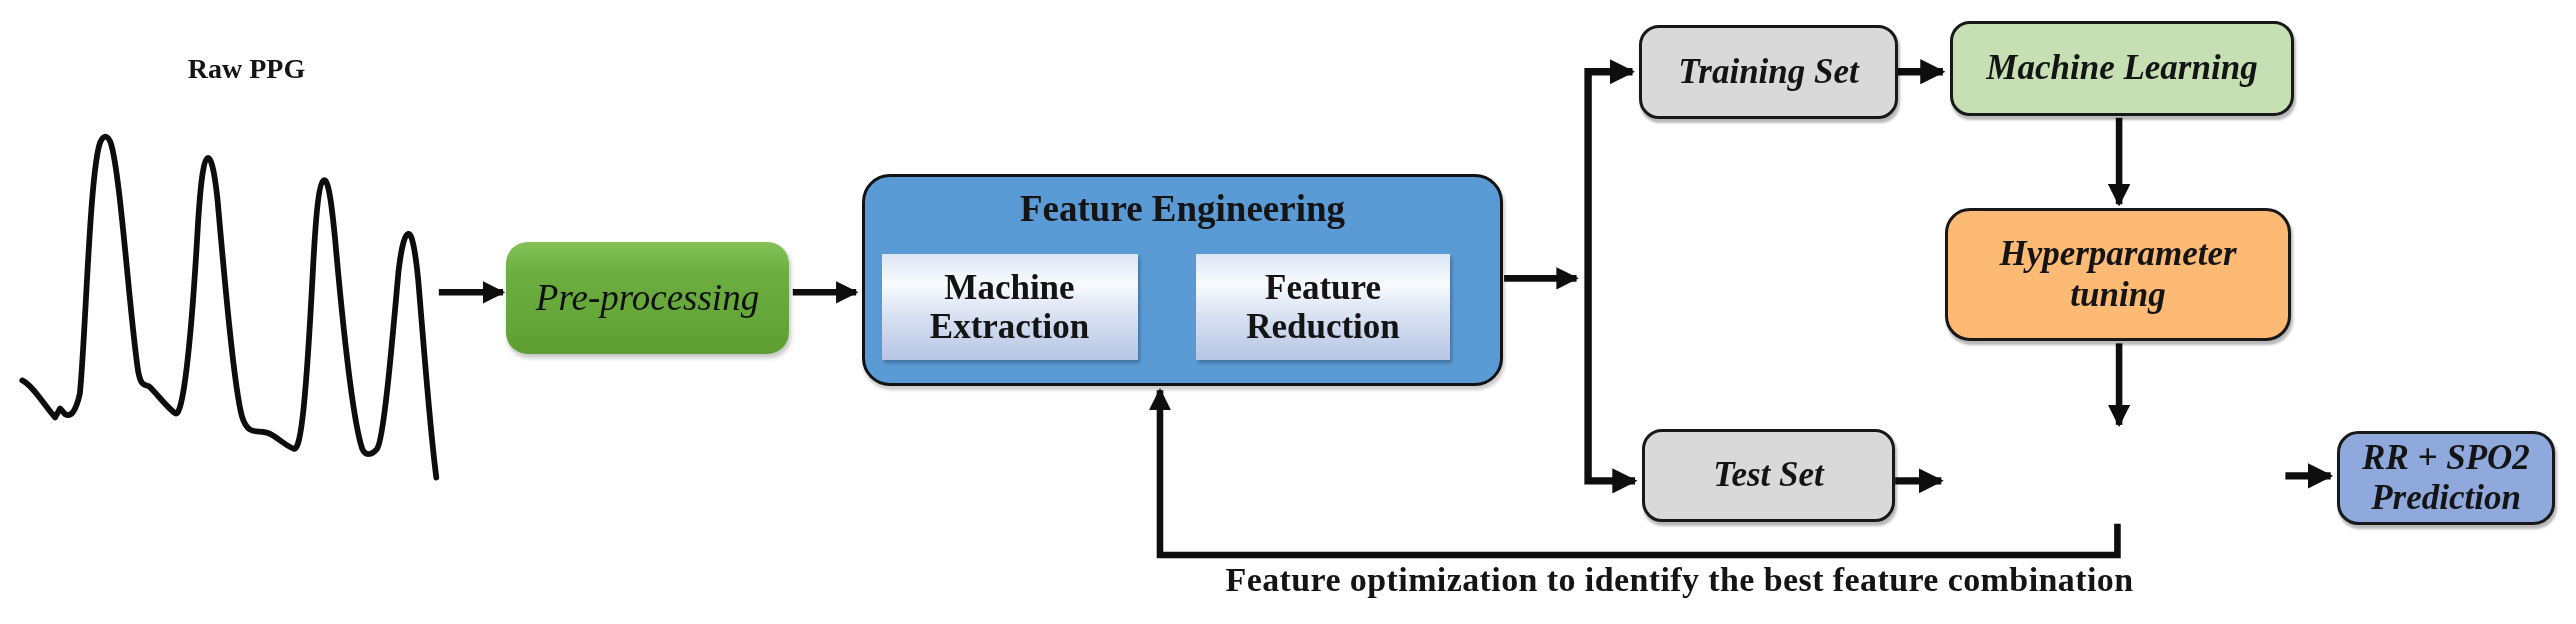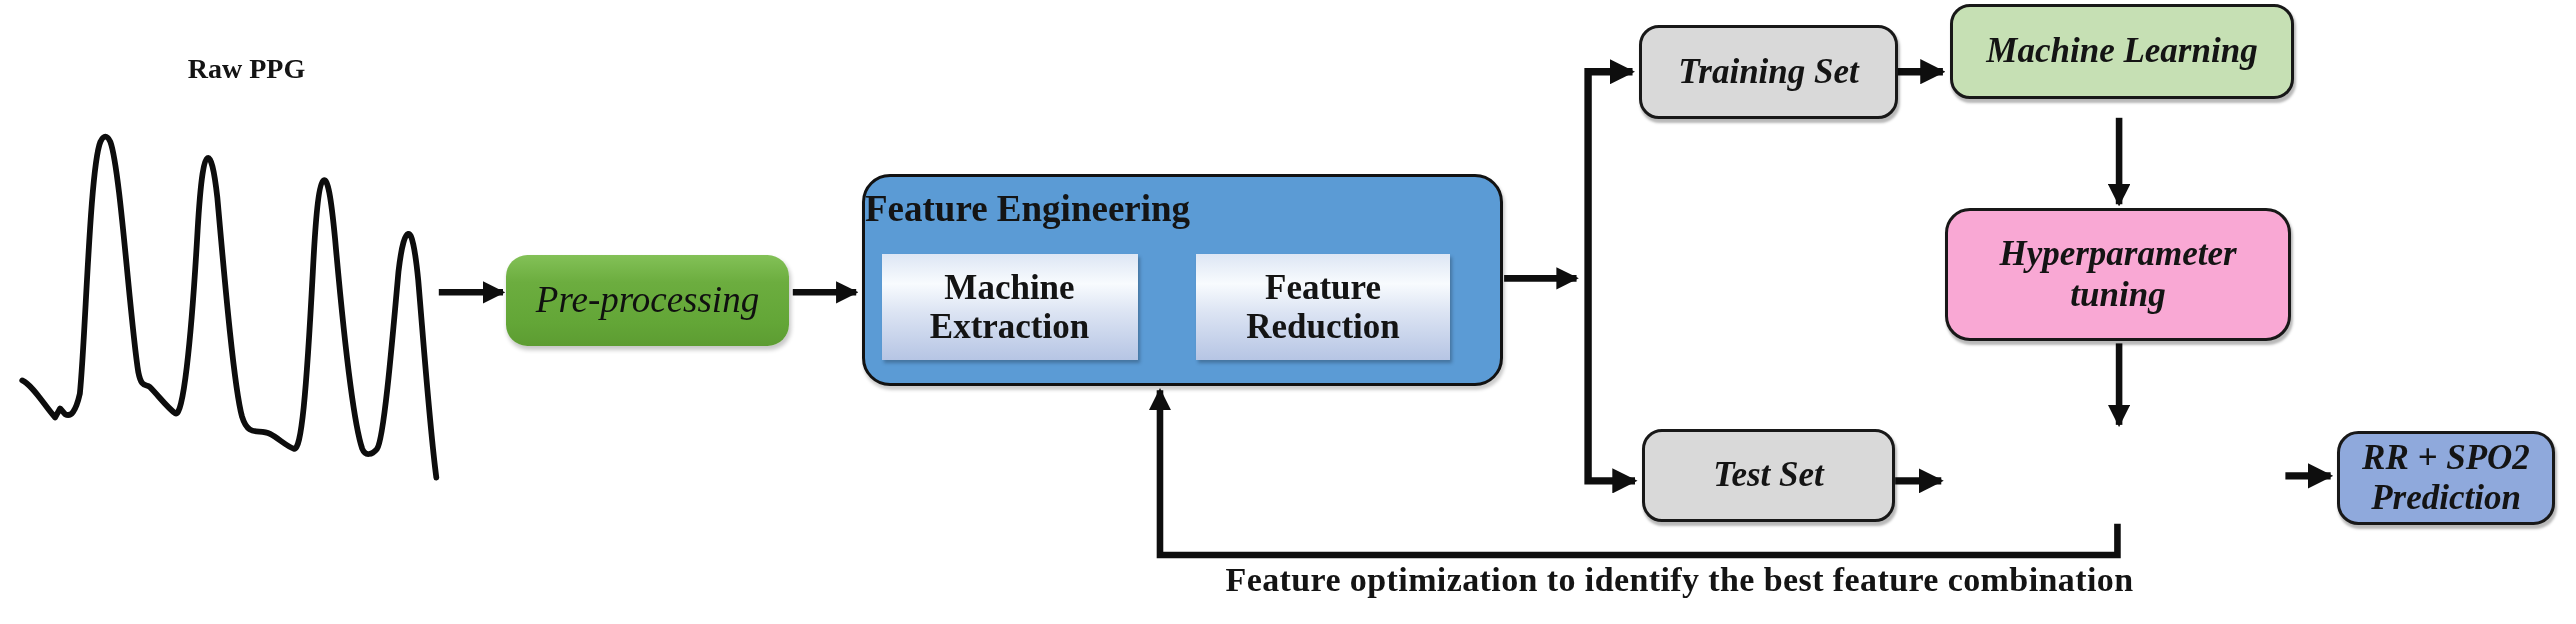--- a/index.html
+++ b/index.html
@@ -18,43 +18,43 @@
   .label{position:absolute;text-align:center;}
   .title-label{left:123px;top:53px;width:247px;font-size:28px;font-weight:bold;}
   .caption-label{left:1161px;top:561px;width:1037px;font-size:34px;font-weight:bold;letter-spacing:0.4px;}
   .node{
     position:absolute;box-sizing:border-box;
     display:flex;align-items:center;justify-content:center;
     text-align:center;font-weight:bold;font-size:35px;line-height:1.15;font-style:italic;
   }
   .bordered{border:3.3px solid #181818;box-shadow:1.6px 3.3px 2.5px rgba(0,0,0,0.28);}
   .preprocessing{
-    left:506px;top:255px;width:283px;height:91px;border-radius:21.4px;
+    left:506px;top:242px;width:283px;height:112px;border-radius:21.4px;
     background:linear-gradient(180deg,#83c157 0%,#6cad3f 30%,#63a637 75%,#5d9c32 100%);
     font-weight:normal;font-size:37px;color:#101010;
     box-shadow:1.6px 3.3px 4.1px rgba(0,0,0,0.22);
   }
   .fe-box{
     left:862px;top:174px;width:641px;height:212px;border-radius:28px;
     background:#5b9bd5;border:3.3px solid #121212;position:absolute;box-sizing:border-box;
     box-shadow:1.6px 3.3px 3.3px rgba(0,0,0,0.2);
   }
-  .fe-title{position:absolute;left:0;top:10px;width:100%;font-weight:bold;font-size:37px;}
+  .fe-title{position:absolute;left:0;top:10px;width:100%;text-align:center;font-weight:bold;font-size:37px;}
   .inner-node{
     position:absolute;box-sizing:border-box;
     display:flex;align-items:center;justify-content:center;
     text-align:center;font-weight:bold;font-size:35px;line-height:1.12;
     background:linear-gradient(180deg,#dde6f4 0%,#f8fbfe 28%,#dce4f3 55%,#c0cde8 88%,#b6c5e4 100%);
     box-shadow:1.6px 2.5px 3.3px rgba(0,0,0,0.25);
   }
   .fx{left:16.5px;top:77px;width:256px;height:106px;}
   .fr{left:331px;top:77px;width:254px;height:106px;}
   .training{left:1639px;top:25px;width:259px;height:94px;border-radius:20px;background:#d9d9d9;}
-  .ml{left:1950px;top:4px;width:344px;height:95px;border-radius:20px;background:#c6e0b4;}
-  .hyper{left:1945px;top:208px;width:346px;height:133px;border-radius:25px;background:#f9a8d4;}
+  .ml{left:1950px;top:21px;width:344px;height:95px;border-radius:20px;background:#c6e0b4;}
+  .hyper{left:1945px;top:208px;width:346px;height:133px;border-radius:25px;background:#fdba74;}
   .test{left:1642px;top:429px;width:253px;height:93px;border-radius:20px;background:#d9d9d9;}
   .best{left:1949px;top:429px;width:337px;height:95px;border-radius:20px;background:#c6e0b4;}
   .rr{left:2337px;top:431px;width:218px;height:94px;border-radius:21.4px;background:#8fa9dc;padding:0 3.3px;}
 </style>
 </head>
 <body>
 
 <div class="canvas">
 
   <svg class="lines" viewBox="0 0 3129 759" aria-hidden="true">

